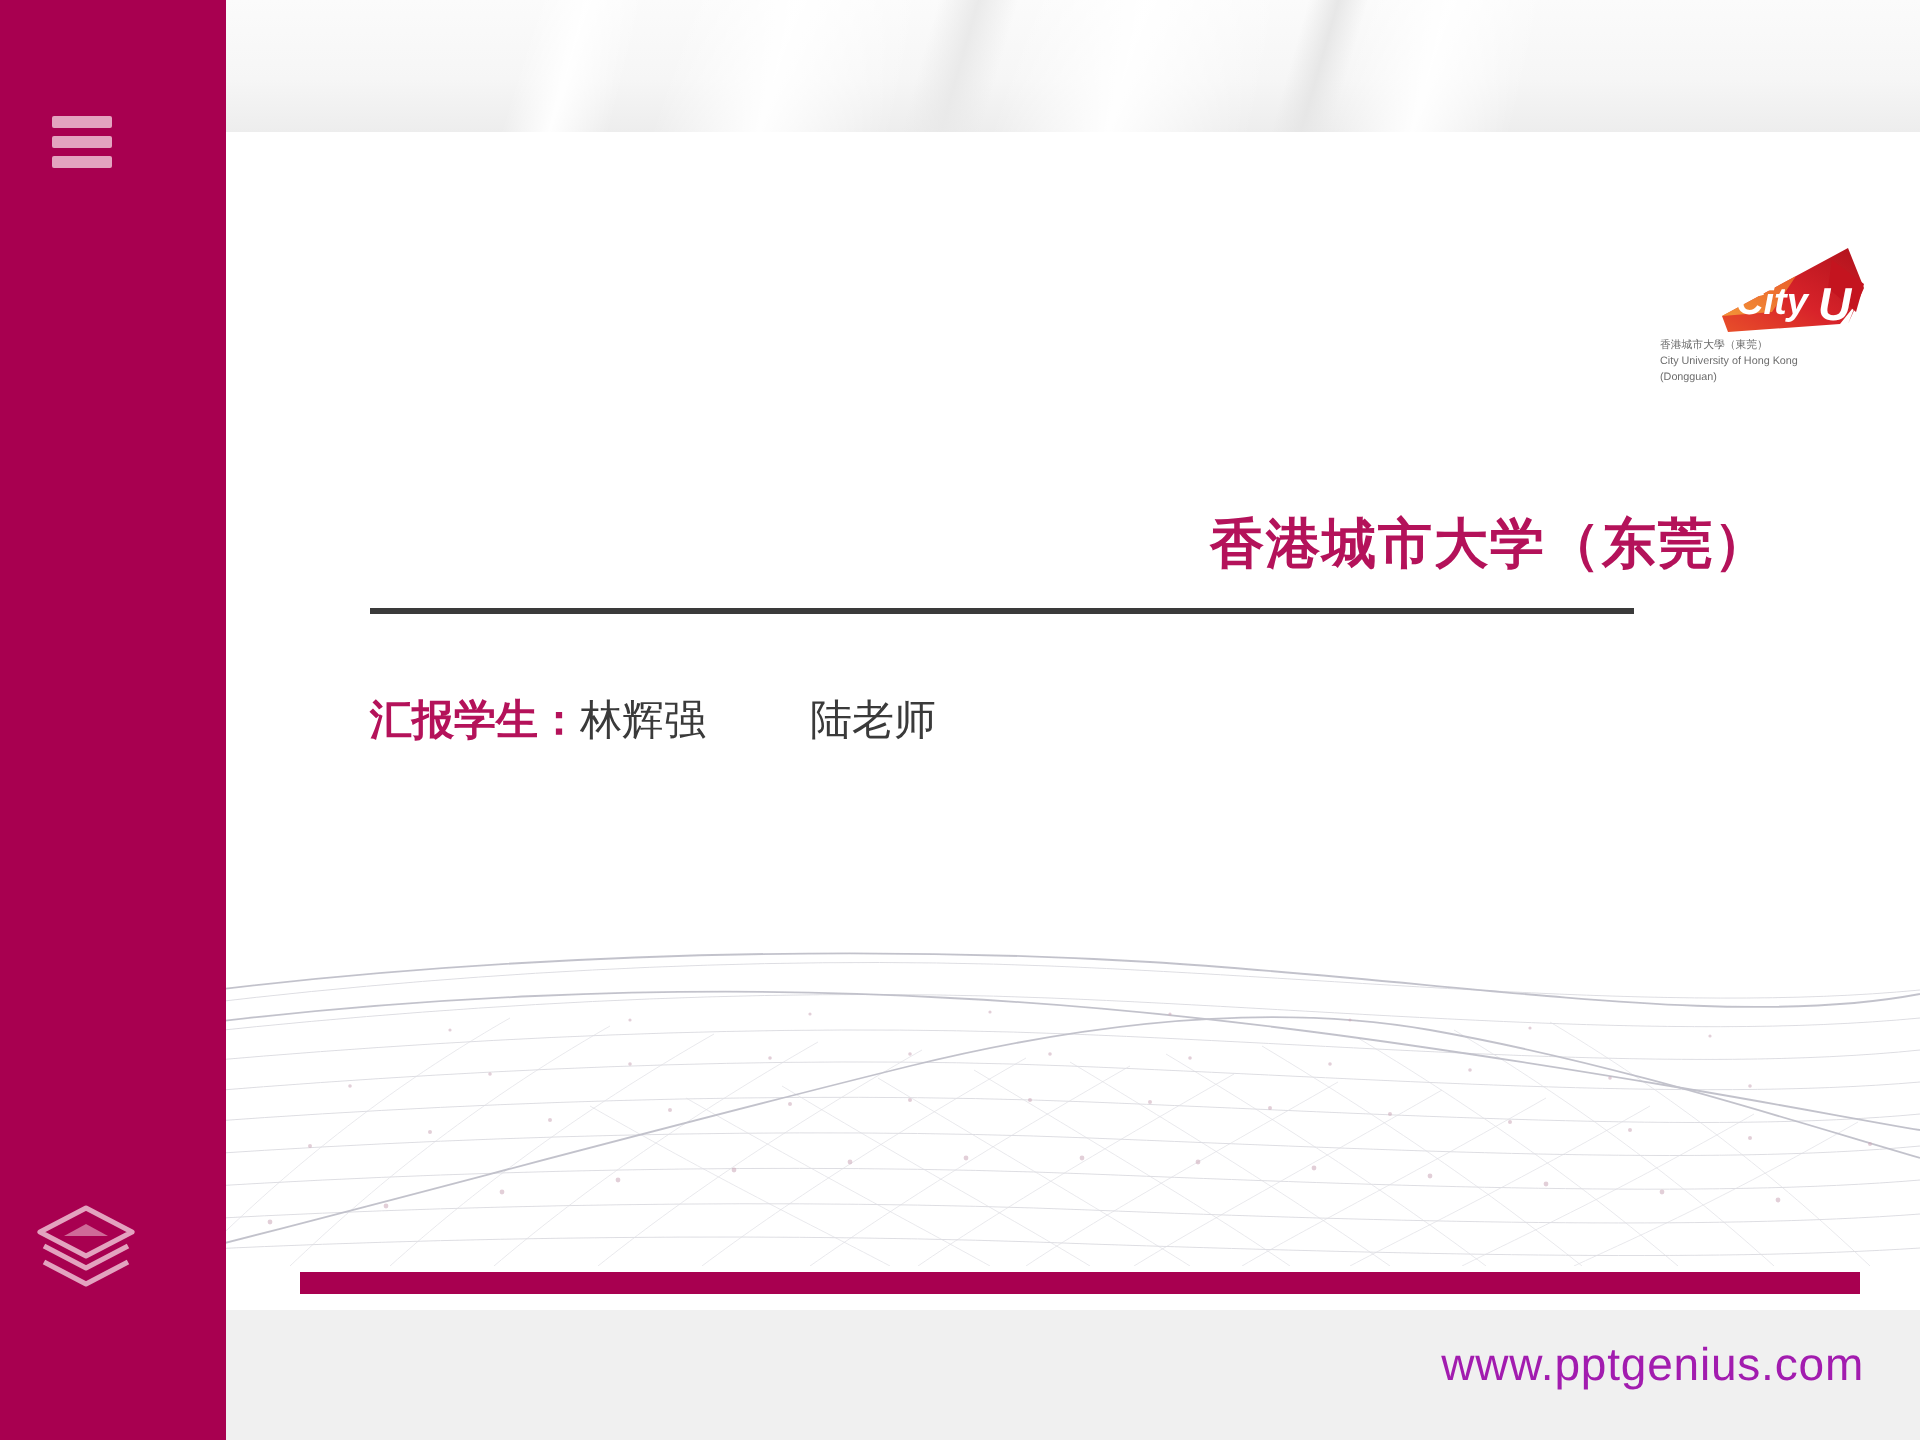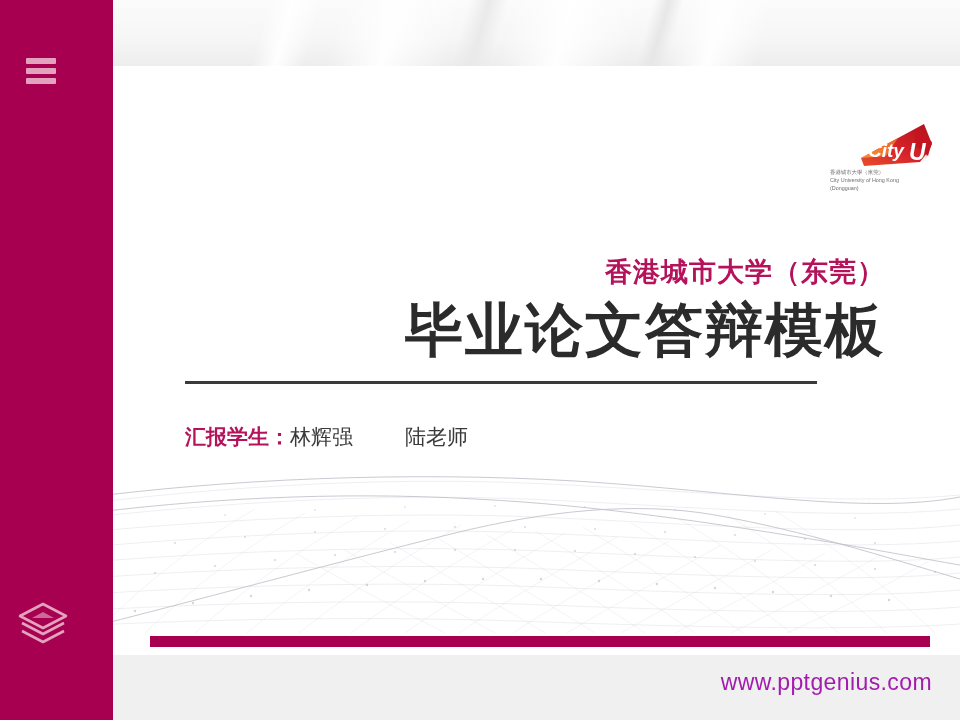--- a/index.html
+++ b/index.html
@@ -326,21 +326,20 @@
         <circle cx="690" cy="61" r="0.8"></circle>
           <circle cx="780" cy="65" r="0.8"></circle>
       </g>
     </svg>
 
     <div id="slide-accent-bar"></div>
 
     <div id="headline">
       <div id="subtitle-cn">香港城市大学（东莞）</div>
 
-      <div id="main-title">毕业论文答辩模板</div>
 
       <div id="rule"></div>
 
       <div id="meta-row">
         <span class="meta-label">汇报学生：</span>
         <span class="meta-value">林辉强</span>
         <span class="meta-gap"></span>
         <span class="meta-value">陆老师</span>
       </div>
     </div>

